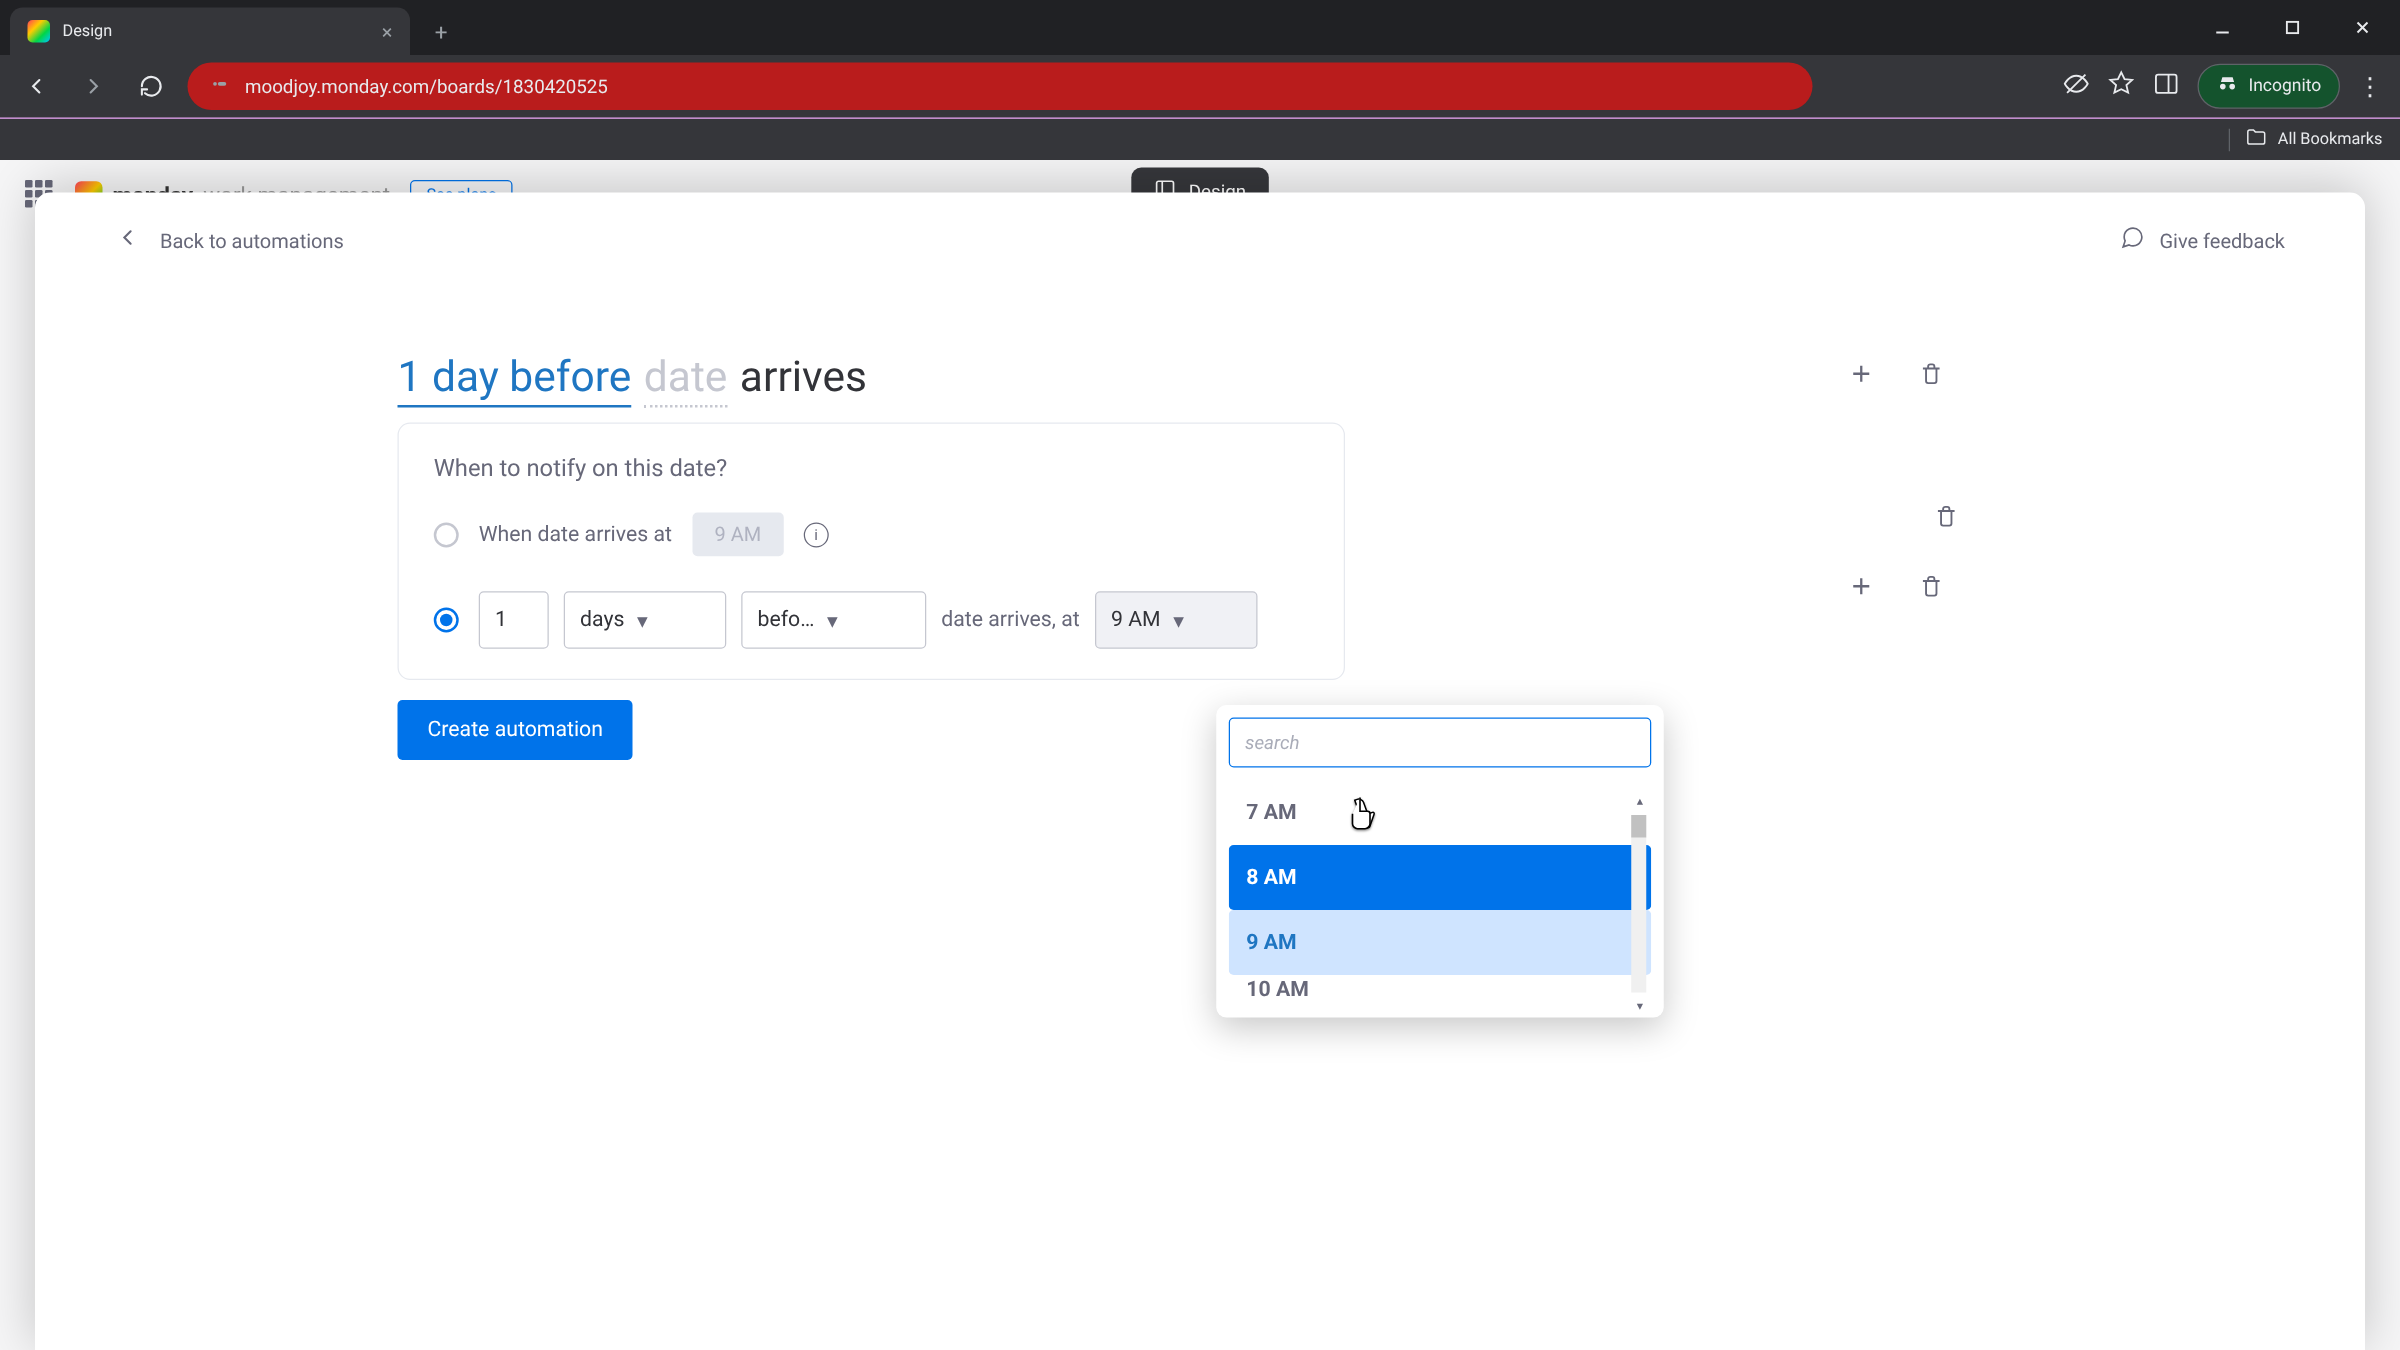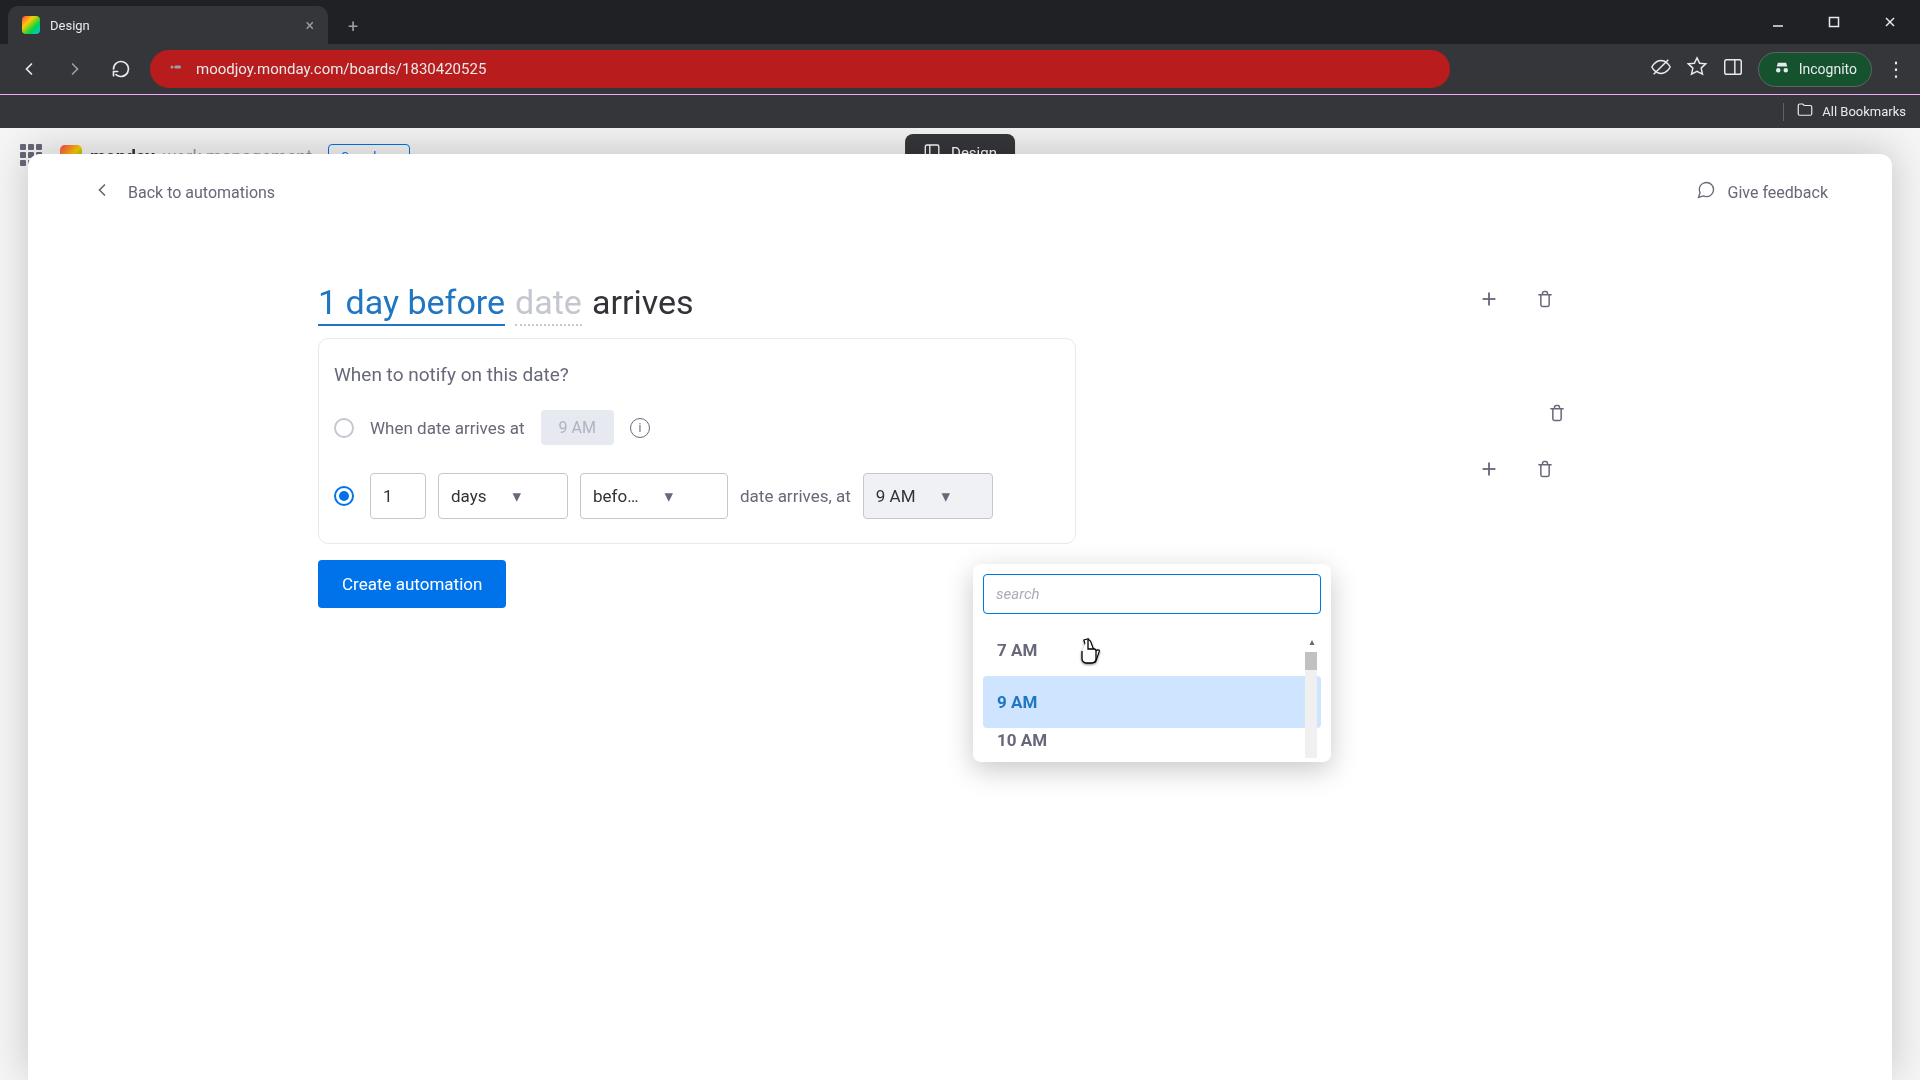--- a/index.html
+++ b/index.html
@@ -50,33 +50,33 @@
 .sentence { font-size:34px; color:#323338; margin-bottom:12px; display:flex; align-items:baseline; gap:10px; }
 .sentence .blue-underline { color:#1f76c2; border-bottom:2px solid #1f76c2; padding-bottom:2px; }
 .sentence .gray-underline { color:#c5c7d0; border-bottom:2px dotted #c5c7d0; padding-bottom:2px; }
 
 .row-actions { position:absolute; display:flex; gap:30px; color:#676879; }
 .row-actions .ic { width:26px; height:26px; cursor:pointer; display:flex; align-items:center; justify-content:center; }
 .actions-1 { top:56px; left:1448px; }
 .actions-2 { top:170px; left:1516px; }
 .actions-3 { top:226px; left:1448px; }
 
-.card { border:1px solid #e6e9ef; border-radius:10px; padding:24px 15px; width:758px; position:relative; background:#fff; }
+.card { border:1px solid #e6e9ef; border-radius:10px; padding:24px 28px; width:758px; position:relative; background:#fff; }
 .card-title { color:#676879; font-size:19px; margin-bottom:24px; }
 .option-row { display:flex; align-items:center; gap:16px; margin-bottom:28px; }
 .radio { width:20px; height:20px; border:2px solid #c5c7d0; border-radius:50%; flex-shrink:0; position:relative; }
 .radio.checked { border-color:#0073ea; }
 .radio.checked::after { content:''; position:absolute; inset:3px; background:#0073ea; border-radius:50%; }
 .opt-label { color:#676879; font-size:17px; }
 .disabled-chip { background:#e6e9ef; color:#afb2c0; padding:8px 18px; border-radius:4px; font-size:16px; }
 .info-ic { width:20px;height:20px;border:1.5px solid #676879;border-radius:50%;display:flex;align-items:center;justify-content:center;font-size:12px;color:#676879; }
 
 .field-row { display:flex; align-items:center; gap:12px; }
 .num-input { width:56px; height:46px; border:1px solid #c5c7d0; border-radius:4px; text-align:left; padding:0 12px; font-size:17px; color:#323338; }
-.select { height:46px; border:1px solid #c5c7d0; border-radius:4px; padding:0 12px; display:flex; align-items:center; gap:26px; font-size:17px; color:#323338; background:#fff; cursor:pointer; }
+.select { height:46px; border:1px solid #c5c7d0; border-radius:4px; padding:0 12px; display:flex; align-items:center; gap:10px; font-size:17px; color:#323338; background:#fff; cursor:pointer; }
 .select.open { background:#f0f1f5; }
 .chev { color:#676879; }
 .plain-text { color:#676879; font-size:17px; }
 
 .primary-btn { margin-top:16px; background:#0073ea; color:#fff; border:none; border-radius:4px; padding:14px 24px; font-size:17px; cursor:pointer; }
 
 
 .dd-panel { position:absolute; top:334px; left:945px; width:358px; background:#fff; border-radius:8px; box-shadow:0 8px 28px rgba(0,0,0,0.22); z-index:40; padding:10px 10px 4px; }
 .dd-search { width:100%; height:40px; border:1px solid #0073ea; border-radius:4px; padding:0 12px; font-size:15px; outline:none; font-style:italic; color:#323338; }
 .dd-search::placeholder { color:#a9acb8; font-style:italic; }
@@ -297,20 +297,21 @@
         </div>
       </div>
 
       <button class="primary-btn">Create automation</button>
 
       
       <div class="dd-panel">
         <input class="dd-search" placeholder="search" style="">
         <div class="dd-list">
           <div class="dd-item">7 AM</div>
+          <div class="dd-item hover">8 AM</div>
           <div class="dd-item selected">9 AM</div>
           <div class="dd-item partial">10 AM</div>
           <div class="dd-scrollbar">
             <div class="dd-sarrow" style="position:absolute;top:0;">▴</div>
             <div class="dd-strack"></div>
             <div class="dd-sthumb"></div>
             <div class="dd-sarrow" style="position:absolute;bottom:0;">▾</div>
           </div>
         </div>
       </div>

